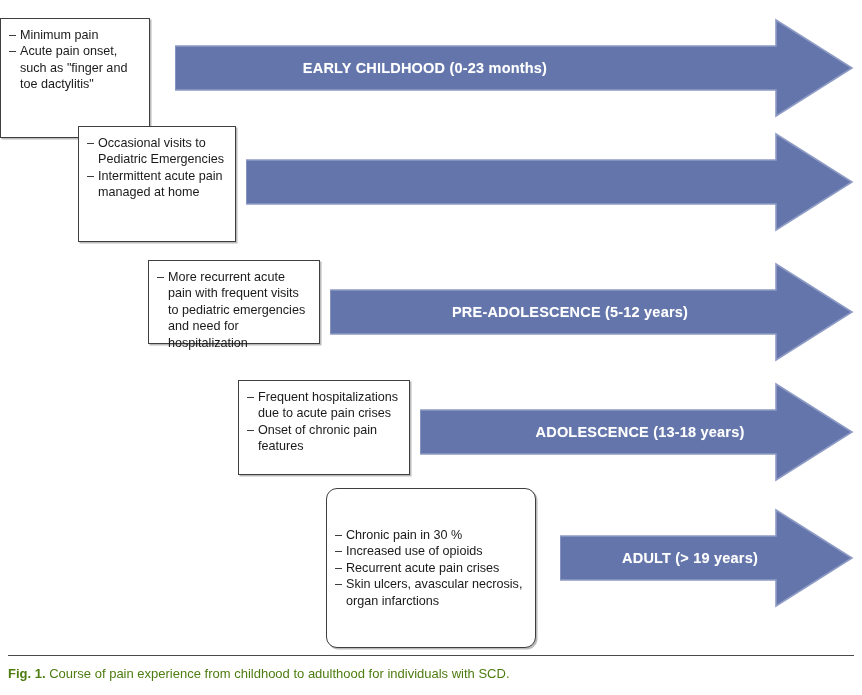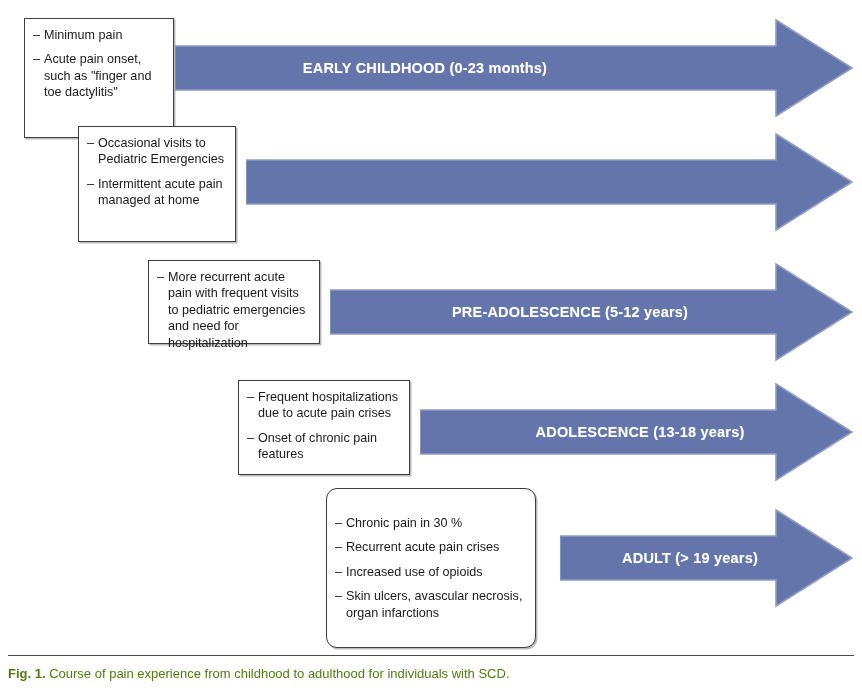--- a/index.html
+++ b/index.html
@@ -69,21 +69,21 @@
     font-size: 12.6px;
     line-height: 16.4px;
     color: #1a1a1a;
   }
   .callout li::before {
     content: "\2013";
     position: absolute;
     left: 0;
     top: 0;
   }
-  .callout li + li { margin-top: 8px; }
+  .callout li + li { margin-top: 0px; }
 
   .callout.v-center { display: flex; align-items: center; }
 
   
   #caption-rule {
     position: absolute;
     left: 8px;
     top: 655px;
     width: 846px;
     height: 0;
@@ -106,21 +106,21 @@
 <div id="figure">
 
   <div class="stage-row">
     <span class="arrow" style="left:175px; top:18px; width:679px; height:100px;">
       <svg width="679" height="100" viewBox="0 0 679 100" xmlns="http://www.w3.org/2000/svg">
         <polygon points="0,28 601,28 601,2 677,50 601,98 601,72 0,72" fill="#6375ab" stroke="#8e9bc4" stroke-width="1.6"></polygon>
       </svg>
     </span>
     <div class="arrow-label" style="left:215px; top:46px; width:420px; height:44px;">EARLY CHILDHOOD (0-23 months)</div>
 
-    <div class="callout" style="left:24px; top:18px; width:150px; height:120px;">
+    <div class="callout" style="left:0; top:18px; width:150px; height:120px;">
       <ul>
         <li>Minimum pain</li>
         <li>Acute pain onset, such as "finger and toe dactylitis"</li>
       </ul>
     </div>
   </div>
 
   <div class="stage-row">
     <span class="arrow" style="left:246px; top:132px; width:608px; height:100px;">
       <svg width="608" height="100" viewBox="0 0 608 100" xmlns="http://www.w3.org/2000/svg">
@@ -172,22 +172,22 @@
     <span class="arrow" style="left:560px; top:508px; width:294px; height:100px;">
       <svg width="294" height="100" viewBox="0 0 294 100" xmlns="http://www.w3.org/2000/svg">
         <polygon points="0,28 216,28 216,2 292,50 216,98 216,72 0,72" fill="#6375ab" stroke="#8e9bc4" stroke-width="1.6"></polygon>
       </svg>
     </span>
     <div class="arrow-label" style="left:570px; top:536px; width:240px; height:44px;">ADULT (&gt; 19 years)</div>
 
     <div class="callout v-center" style="left:326px; top:488px; width:210px; height:160px;border-radius:11px;">
       <ul>
         <li>Chronic pain in 30 %</li>
+        <li>Increased use of opioids</li>
         <li>Recurrent acute pain crises</li>
-        <li>Increased use of opioids</li>
         <li>Skin ulcers, avascular necrosis, organ infarctions</li>
       </ul>
     </div>
   </div>
 
   <div id="caption-rule"></div>
   <div id="caption">
     <span class="cap-label">Fig. 1.</span>
     <span>Course of pain experience from childhood to adulthood for individuals with SCD.</span>
   </div>

